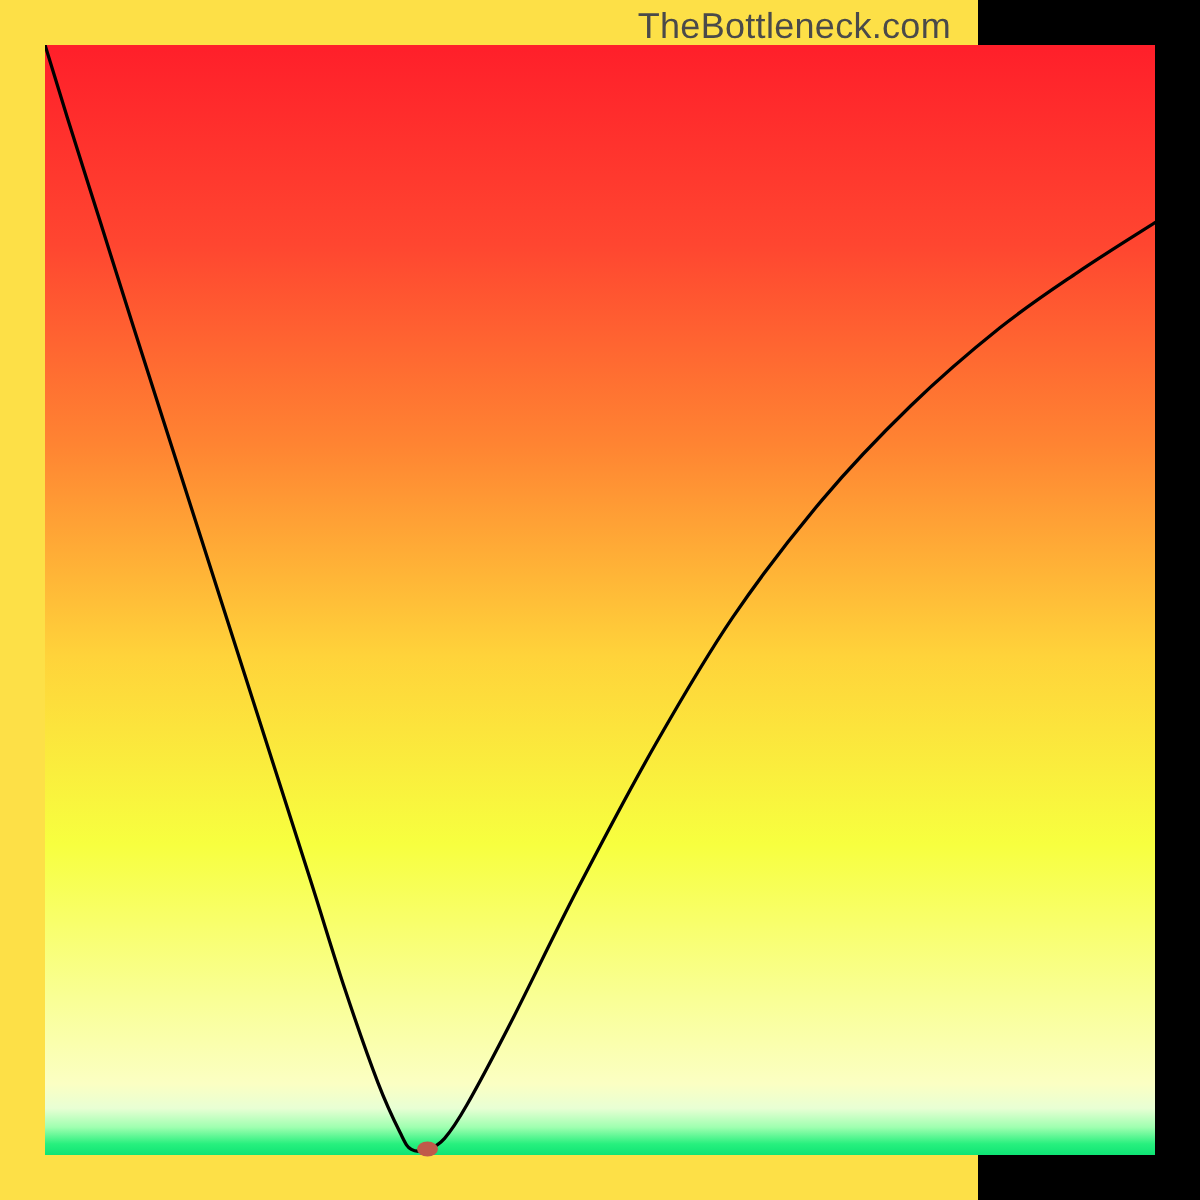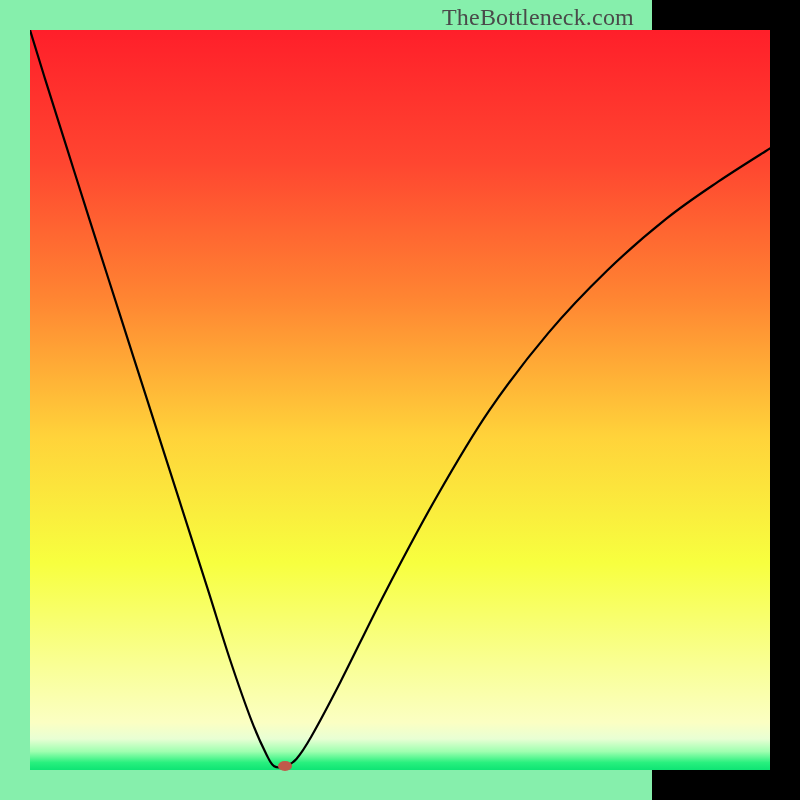--- a/index.html
+++ b/index.html
@@ -8,22 +8,21 @@
     width: 800px;
     height: 800px;
     background: #000;
     overflow: hidden;
     font-family: Arial, Helvetica, sans-serif;
   }
   .frame {
     position: relative;
     width: 652px;
     height: 800px;
-    background: #86efac;
-    font-family: Liberation Serif, serif;
+    background: #fde047;
   }
   .watermark {
     position: absolute;
     top: 4px;
     right: 18px;
     font-size: 24px;
     font-weight: 500;
     color: #4a4a4a;
     letter-spacing: 0.2px;
     z-index: 5;

